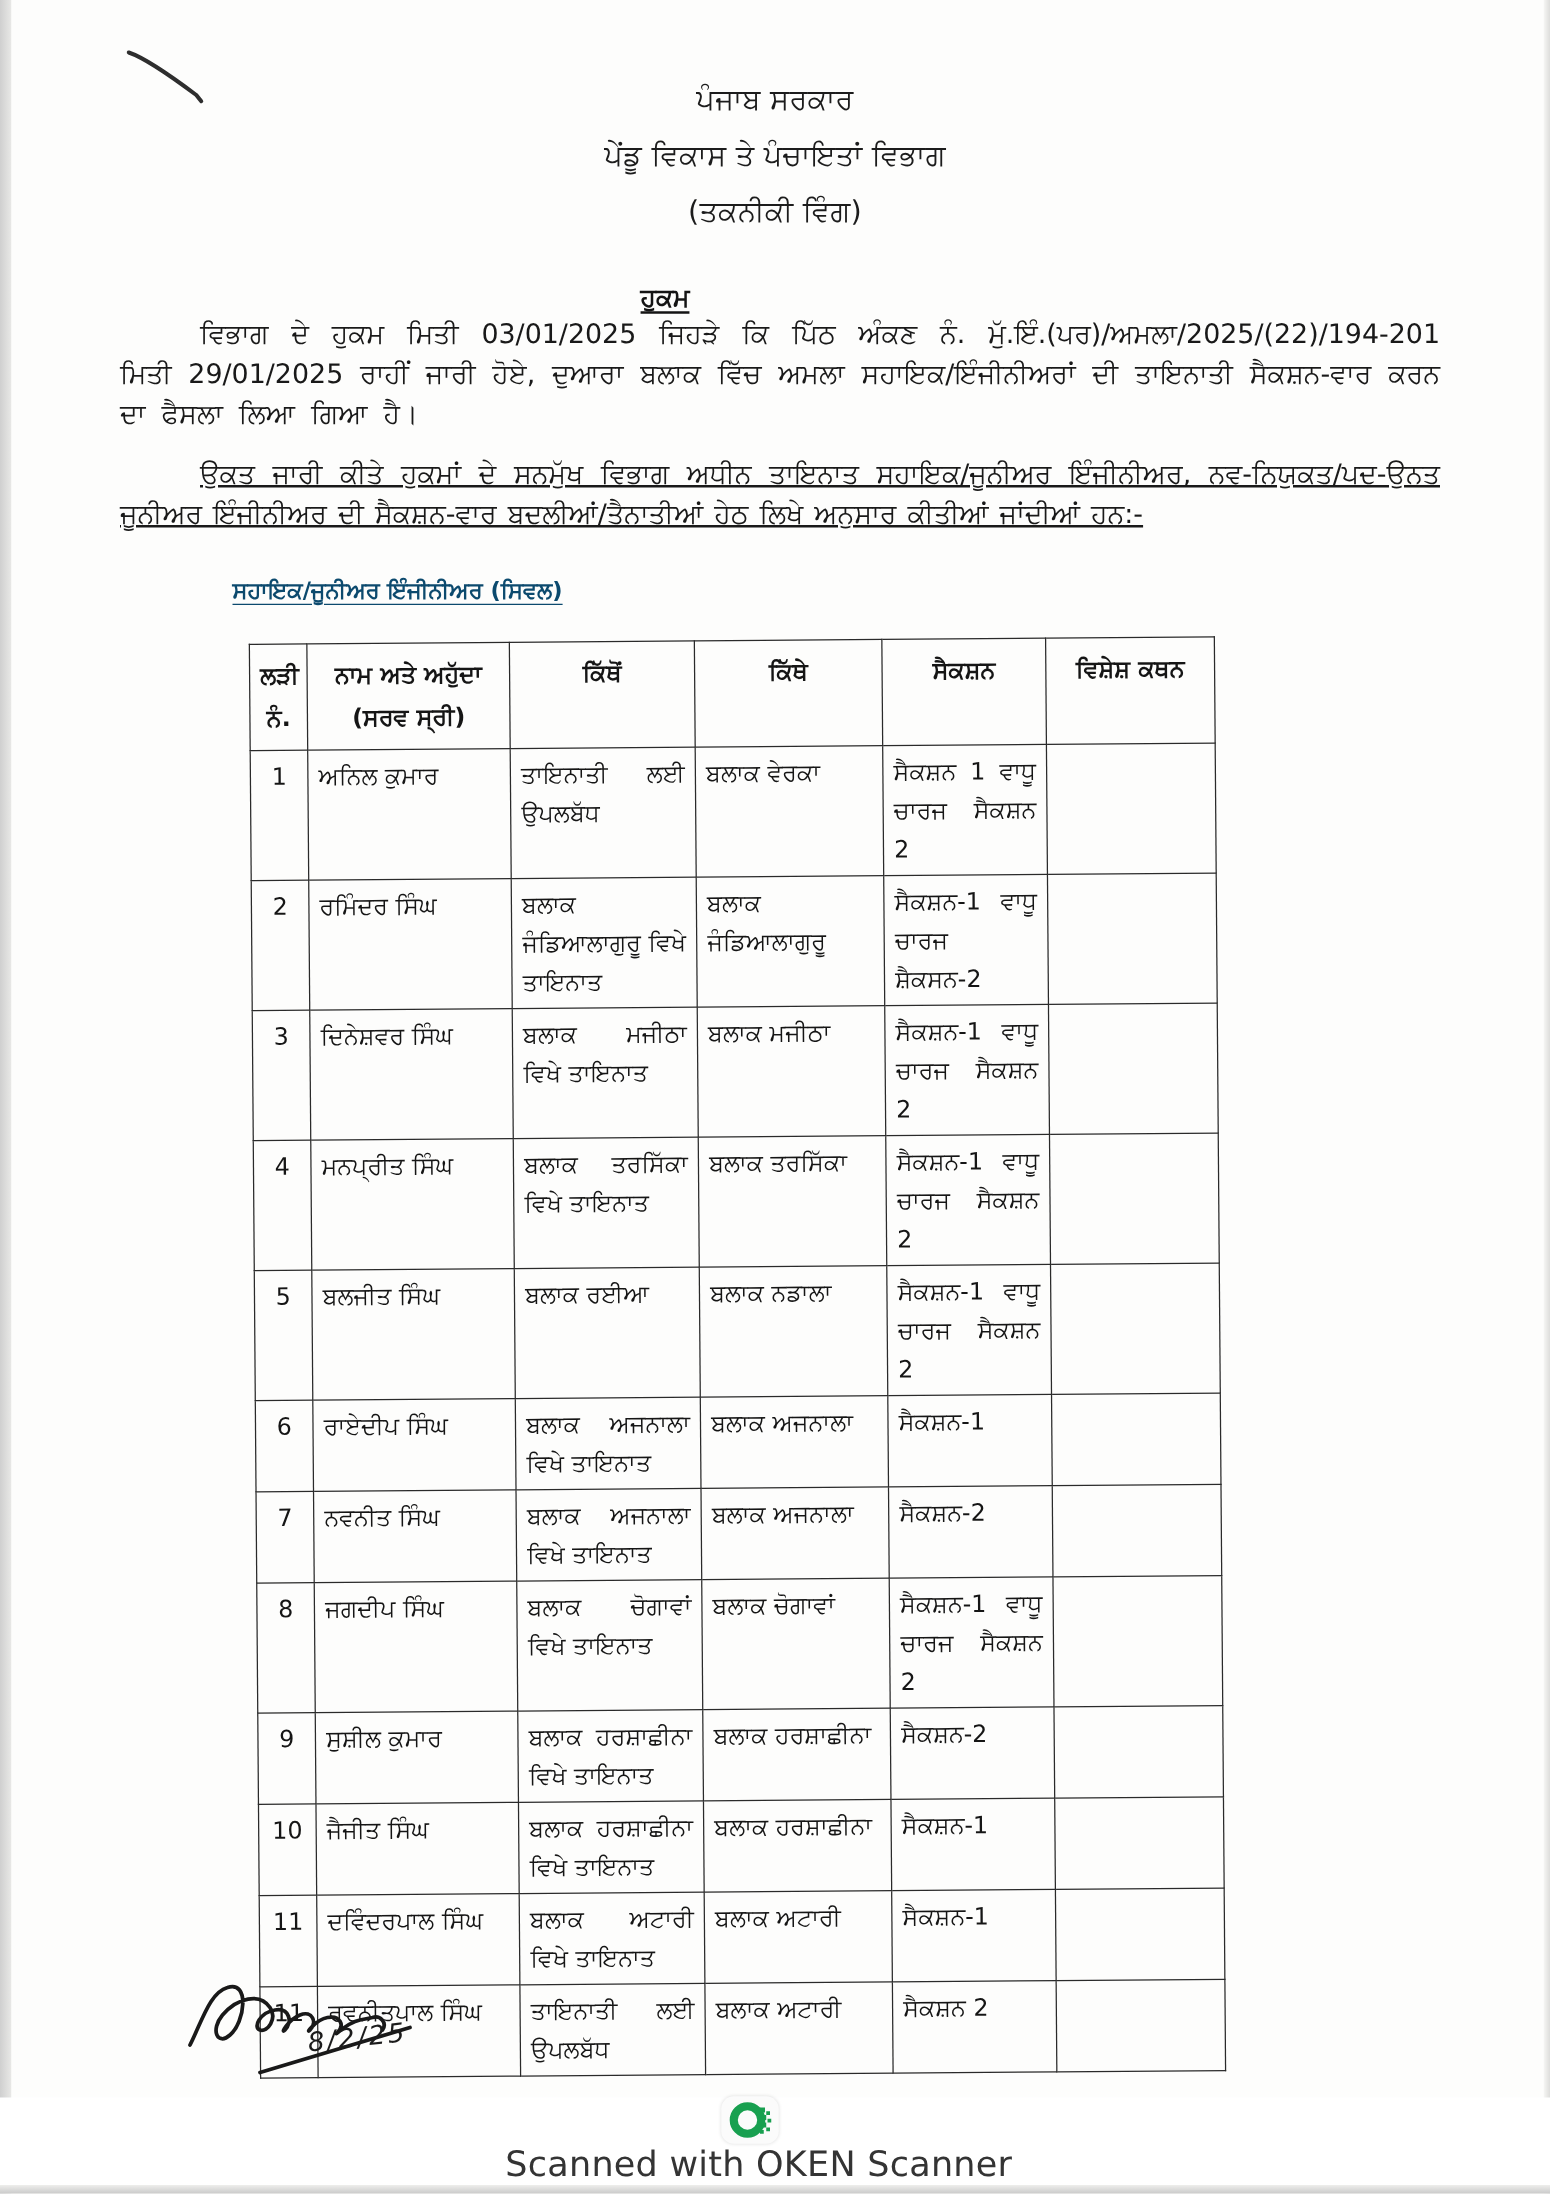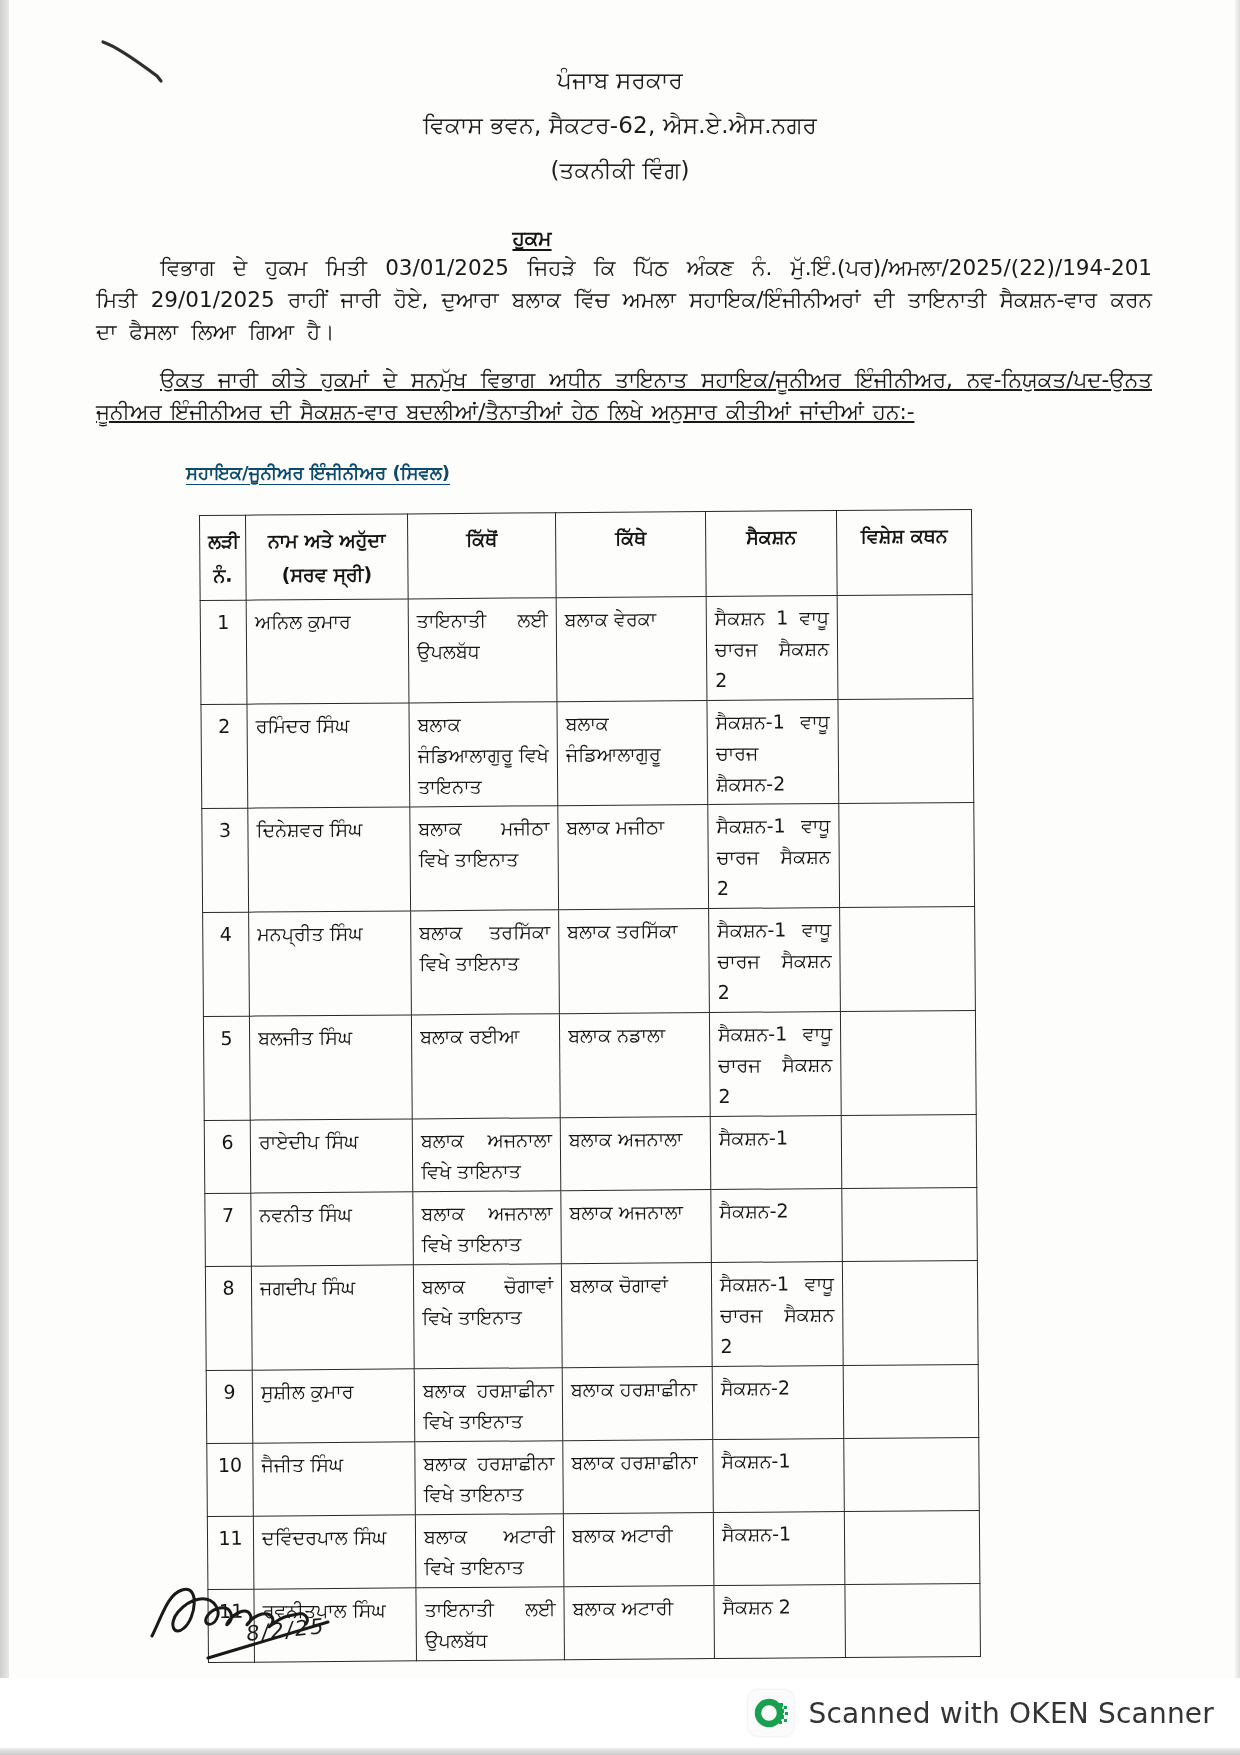--- a/index.html
+++ b/index.html
@@ -99,21 +99,21 @@
     position:absolute; left:108px; top:52px;
     font-size: 21px; font-style: italic; color:#1b1b1b;
     transform: rotate(-6deg);
     letter-spacing: 2px;
   }
 
   .footer-bar {
     position:absolute; left:0; bottom:7px; width:1240px; height:70px;
     background:#ffffff;
     display:flex; align-items:center; justify-content:flex-end;
-    padding-right: 26px; box-sizing: border-box;
+    padding-right: 26px; box-sizing: border-box; flex-direction: column;
   }
   .oken-logo {
     width:46px; height:46px; border-radius:10px; background:#fbfbfb;
     box-shadow: 0 0 3px rgba(0,0,0,0.12);
     display:flex; align-items:center; justify-content:center;
     margin-right: 14px;
   }
   .scanned-text {
     font-size: 28px; color:#343434; letter-spacing: 0.2px;
   }
@@ -126,21 +126,21 @@
   <div class="edge-left"></div>
   <div class="edge-right"></div>
   <div class="edge-bottom"></div>
 
   <svg class="penmark" width="90" height="60">
     <path d="M8,10 C 20,14 38,26 62,44 L 66,49" stroke="#2e2e2e" stroke-width="3.2" fill="none" stroke-linecap="round"></path>
   </svg>
 
   <div class="doc-header">
     <div class="hline">ਪੰਜਾਬ ਸਰਕਾਰ</div>
-    <div class="hline">ਵਿਕਾਸ ਭਵਨ, ਸੈਕਟਰ-62, ਐਸ.ਏ.ਐਸ.ਨਗਰ</div>
+    <div class="hline">ਪੇਂਡੂ ਵਿਕਾਸ ਤੇ ਪੰਚਾਇਤਾਂ ਵਿਭਾਗ</div>
     <div class="hline">(ਤਕਨੀਕੀ ਵਿੰਗ)</div>
   </div>
 
   <div class="order-heading">ਹੁਕਮ</div>
 
   <div class="body-text para1">ਵਿਭਾਗ ਦੇ ਹੁਕਮ ਮਿਤੀ 03/01/2025 ਜਿਹੜੇ ਕਿ ਪਿੱਠ ਅੰਕਣ ਨੰ. ਮੁੱ.ਇੰ.(ਪਰ)/ਅਮਲਾ/2025/(22)/194-201 ਮਿਤੀ 29/01/2025 ਰਾਹੀਂ ਜਾਰੀ ਹੋਏ, ਦੁਆਰਾ ਬਲਾਕ ਵਿੱਚ ਅਮਲਾ ਸਹਾਇਕ/ਇੰਜੀਨੀਅਰਾਂ ਦੀ ਤਾਇਨਾਤੀ ਸੈਕਸ਼ਨ-ਵਾਰ ਕਰਨ ਦਾ ਫੈਸਲਾ ਲਿਆ ਗਿਆ ਹੈ।</div>
   <div class="body-text para2">ਉਕਤ ਜਾਰੀ ਕੀਤੇ ਹੁਕਮਾਂ ਦੇ ਸਨਮੁੱਖ ਵਿਭਾਗ ਅਧੀਨ ਤਾਇਨਾਤ ਸਹਾਇਕ/ਜੂਨੀਅਰ ਇੰਜੀਨੀਅਰ, ਨਵ-ਨਿਯੁਕਤ/ਪਦ-ਉਨਤ ਜੂਨੀਅਰ ਇੰਜੀਨੀਅਰ ਦੀ ਸੈਕਸ਼ਨ-ਵਾਰ ਬਦਲੀਆਂ/ਤੈਨਾਤੀਆਂ ਹੇਠ ਲਿਖੇ ਅਨੁਸਾਰ ਕੀਤੀਆਂ ਜਾਂਦੀਆਂ ਹਨ:-</div>
 
   <div class="section-title">ਸਹਾਇਕ/ਜੂਨੀਅਰ ਇੰਜੀਨੀਅਰ (ਸਿਵਲ)</div>
 

